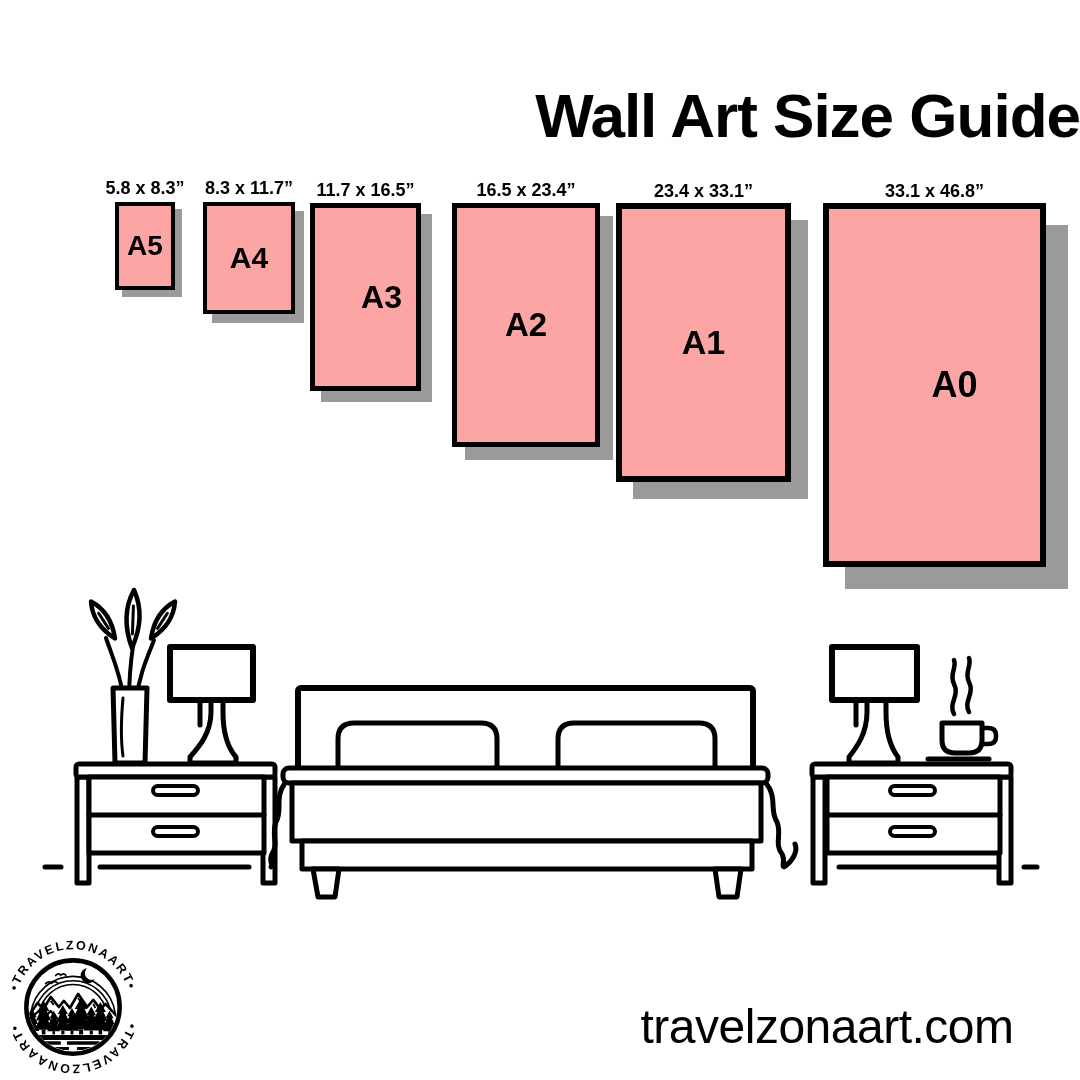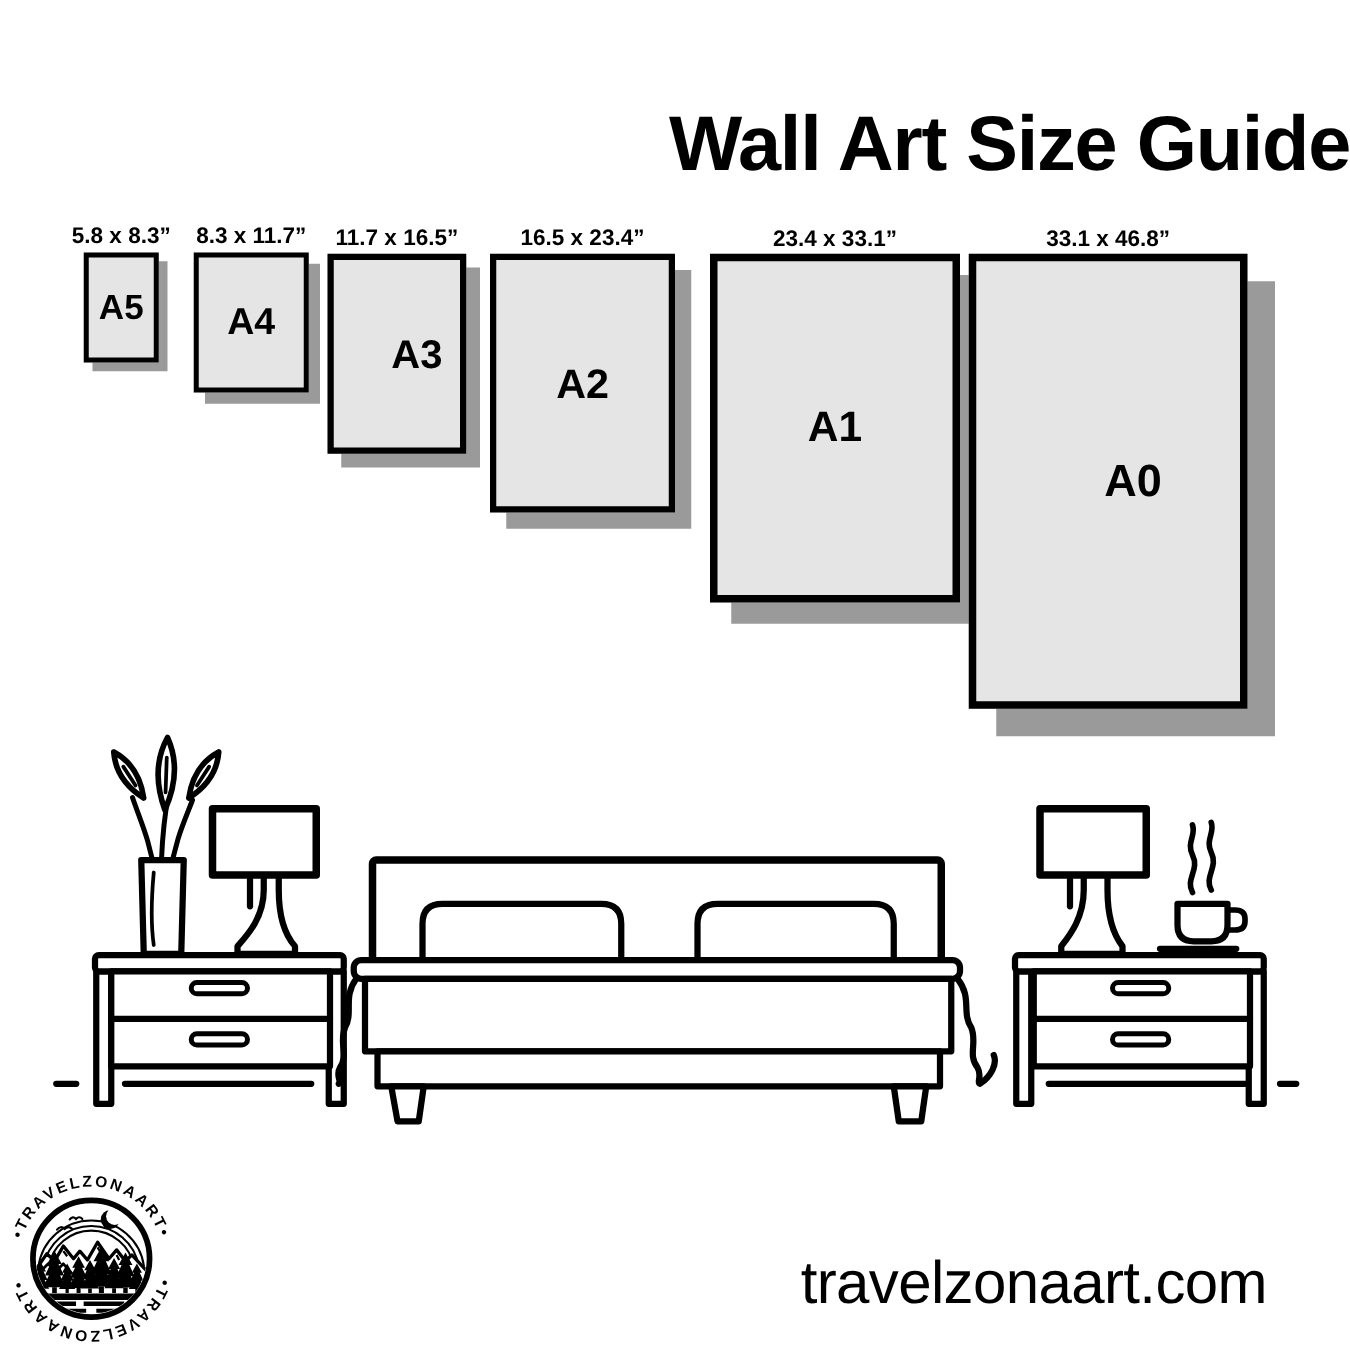--- a/index.html
+++ b/index.html
@@ -5,32 +5,32 @@
   html,body{margin:0;padding:0;background:#fff;}
   body{
     position:relative;width:1080px;height:1080px;overflow:hidden;
     font-family:"Liberation Sans", sans-serif;color:#000;
   }
   .title{
     position:absolute;top:38px;left:0;width:100%;text-align:right;
     font-size:62px;font-weight:800;letter-spacing:-1px;
   }
   .frame{
-    position:absolute;background:#e5e5e5;border:5px solid #000;box-sizing:border-box;
-    display:flex;align-items:center;justify-content:center;font-weight:700;
+    position:absolute;background:#fca5a5;border:5px solid #000;box-sizing:border-box;
+    display:flex;align-items:center;justify-content:center;font-weight:700;margin-left:48px;
   }
   .frame .dim{
     position:absolute;left:50%;top:-28px;transform:translateX(-50%);
     font-size:18px;font-weight:700;white-space:nowrap;letter-spacing:0;
   }
   .f-a5{left:67px;top:202px;width:60px;height:88px;border-width:4px;box-shadow:7px 7px 0 #9a9a9a;font-size:28px;}
   .f-a4{left:155px;top:202px;width:92px;height:112px;border-width:4px;box-shadow:9px 9px 0 #9a9a9a;font-size:30px;}
-  .f-a3{left:262px;top:203px;width:111px;height:160px;box-shadow:11px 11px 0 #9a9a9a;font-size:32px;padding-left:32px;}
-  .f-a2{left:392px;top:203px;width:148px;height:207px;box-shadow:13px 13px 0 #9a9a9a;font-size:33px;}
-  .f-a1{left:568px;top:203px;width:200px;height:279px;border-width:6px;box-shadow:17px 17px 0 #9a9a9a;font-size:34px;}
+  .f-a3{left:262px;top:203px;width:111px;height:188px;box-shadow:11px 11px 0 #9a9a9a;font-size:32px;padding-left:32px;}
+  .f-a2{left:404px;top:203px;width:148px;height:244px;box-shadow:13px 13px 0 #9a9a9a;font-size:33px;}
+  .f-a1{left:568px;top:203px;width:175px;height:279px;border-width:6px;box-shadow:17px 17px 0 #9a9a9a;font-size:34px;}
   .f-a0{left:775px;top:203px;width:223px;height:364px;border-width:6px;box-shadow:22px 22px 0 #9a9a9a;font-size:36px;padding-left:40px;}
   .scene{position:absolute;left:0;top:580px;width:1080px;height:330px;}
   .logo{position:absolute;left:2px;top:936px;width:142px;height:142px;}
   .site{
     position:absolute;top:999px;left:827px;transform:translateX(-50%);
     font-size:48px;font-weight:400;letter-spacing:-0.5px;white-space:nowrap;
   }
 </style>
 </head>
 <body>

